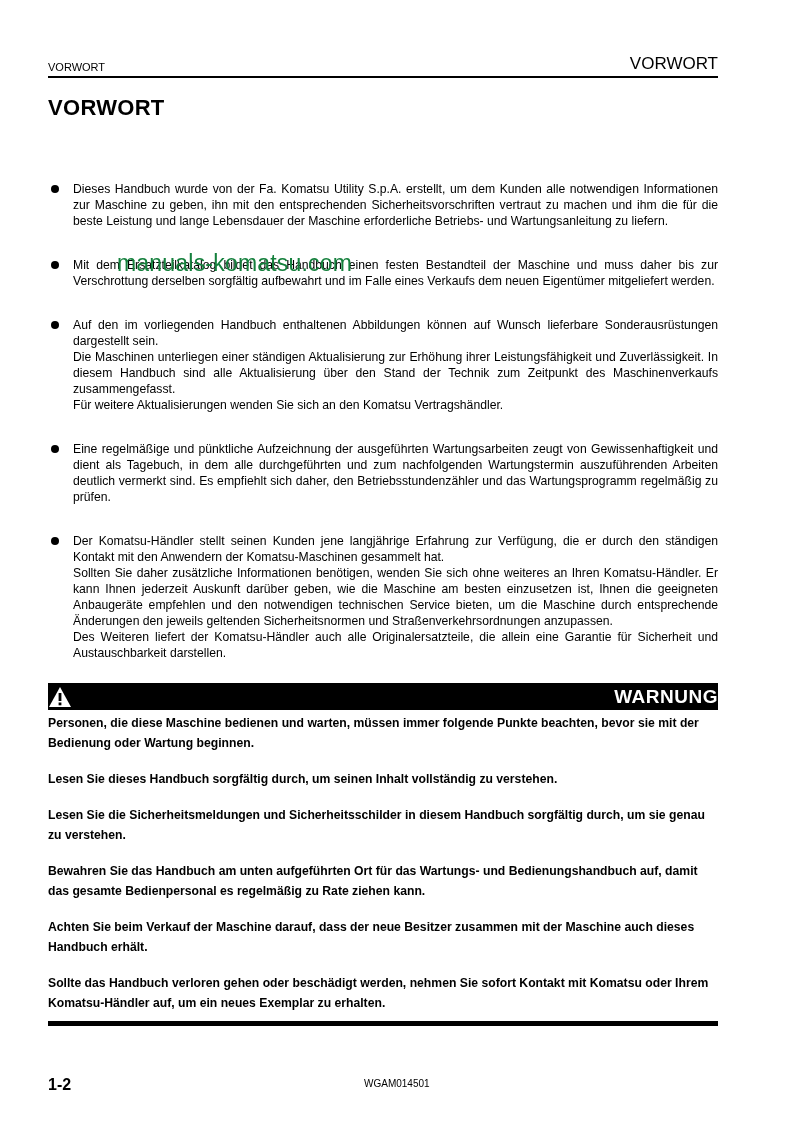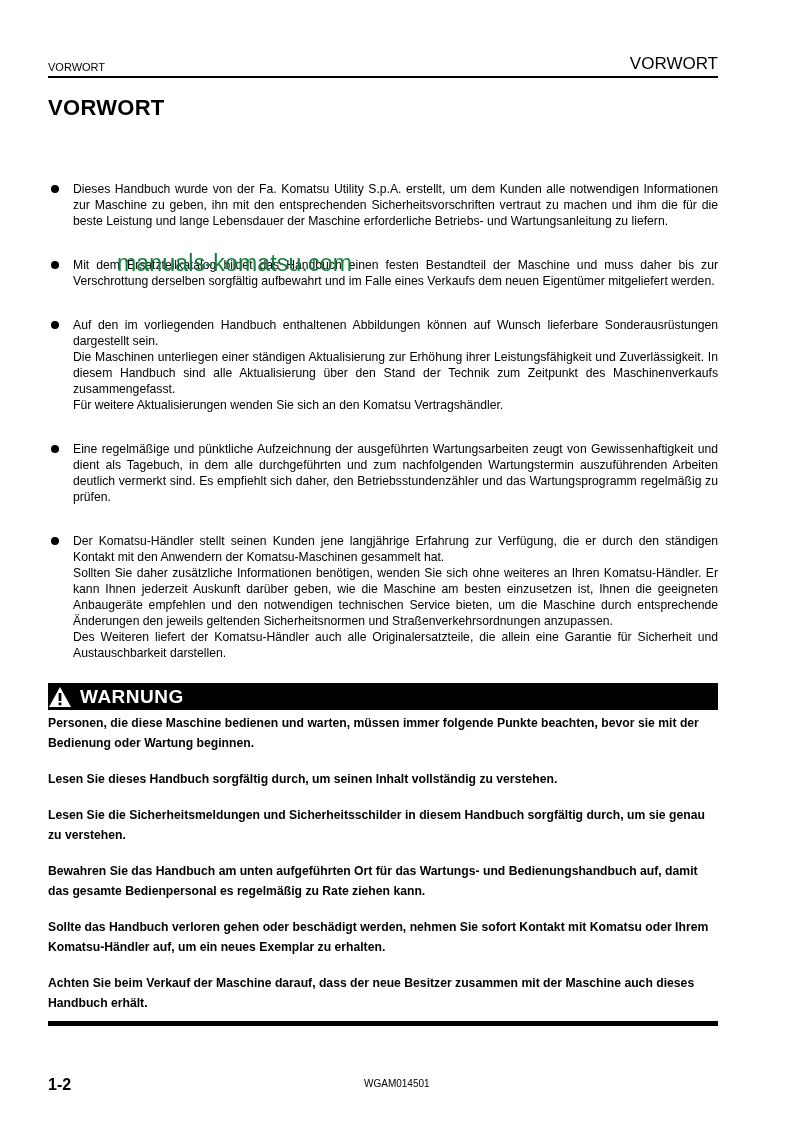--- a/index.html
+++ b/index.html
@@ -6,21 +6,21 @@
     body { width: 793px; height: 1123px; position: relative; overflow: hidden; color: #000; font-family: "Liberation Sans", sans-serif; }
     .header { position: absolute; left: 48px; top: 54px; width: 670px; height: 22px; border-bottom: 2px solid #000; }
     .header-left { position: absolute; left: 0; bottom: 3px; font-size: 11px; }
     .header-right { position: absolute; right: 0; bottom: 2px; font-size: 17px; }
     .page-title { position: absolute; left: 48px; top: 95px; font-size: 22px; font-weight: bold; letter-spacing: 0.3px; }
     .bullets { position: absolute; left: 48px; top: 153px; width: 670px; }
     .bullet { position: relative; padding-left: 25px; font-size: 12.2px; line-height: 16px; margin-bottom: 10px; margin-top: 28px; }
     .bullet-dot { position: absolute; left: 3px; top: 4px; width: 8px; height: 8px; border-radius: 50%; background: #000; }
     .para { display: block; text-align: justify; }
     .watermark { position: absolute; left: 117px; top: 250px; font-size: 23px; color: #15803d; white-space: nowrap; letter-spacing: 0.2px; }
-    .warn-bar { position: absolute; left: 48px; top: 683px; width: 670px; height: 27px; background: #000; color: #fff; display: flex; align-items: center; justify-content: flex-start; }
+    .warn-bar { position: absolute; left: 48px; top: 683px; width: 670px; height: 27px; background: #000; color: #fff; display: flex; align-items: center; justify-content: space-between; }
     .warn-title { font-size: 19px; font-weight: bold; letter-spacing: 0.5px; margin-left: 8px; }
     .warn-icon { width: 24px; height: 22px; display: inline-block; }
     .warn-body { position: absolute; left: 48px; top: 713px; width: 670px; font-size: 12.2px; font-weight: bold; line-height: 20px; }
     .warn-body p { margin: 0 0 16px 0; }
     .warn-bottom-rule { position: absolute; left: 48px; top: 1021px; width: 670px; height: 5px; background: #000; }
     .footer-page { position: absolute; left: 48px; top: 1076px; font-size: 16px; font-weight: bold; }
     .footer-code { position: absolute; left: 364px; top: 1078px; font-size: 10px; }
   </style>
 </head>
 <body>
@@ -74,20 +74,20 @@
     </svg>
   </span>
   <span class="warn-title">WARNUNG</span>
 </div>
 
 <div class="warn-body">
   <p>Personen, die diese Maschine bedienen und warten, müssen immer folgende Punkte beachten, bevor sie mit der Bedienung oder Wartung beginnen.</p>
   <p>Lesen Sie dieses Handbuch sorgfältig durch, um seinen Inhalt vollständig zu verstehen.</p>
   <p>Lesen Sie die Sicherheitsmeldungen und Sicherheitsschilder in diesem Handbuch sorgfältig durch, um sie genau zu verstehen.</p>
   <p>Bewahren Sie das Handbuch am unten aufgeführten Ort für das Wartungs- und Bedienungshandbuch auf, damit das gesamte Bedienpersonal es regelmäßig zu Rate ziehen kann.</p>
+  <p>Achten Sie beim Verkauf der Maschine darauf, dass der neue Besitzer zusammen mit der Maschine auch dieses Handbuch erhält.</p>
   <p>Sollte das Handbuch verloren gehen oder beschädigt werden, nehmen Sie sofort Kontakt mit Komatsu oder Ihrem Komatsu-Händler auf, um ein neues Exemplar zu erhalten.</p>
-  <p>Achten Sie beim Verkauf der Maschine darauf, dass der neue Besitzer zusammen mit der Maschine auch dieses Handbuch erhält.</p>
 </div>
 
 <div class="warn-bottom-rule"></div>
 
 <div class="footer-page">1-2</div>
 <div class="footer-code">WGAM014501</div>
 
 </body></html>

